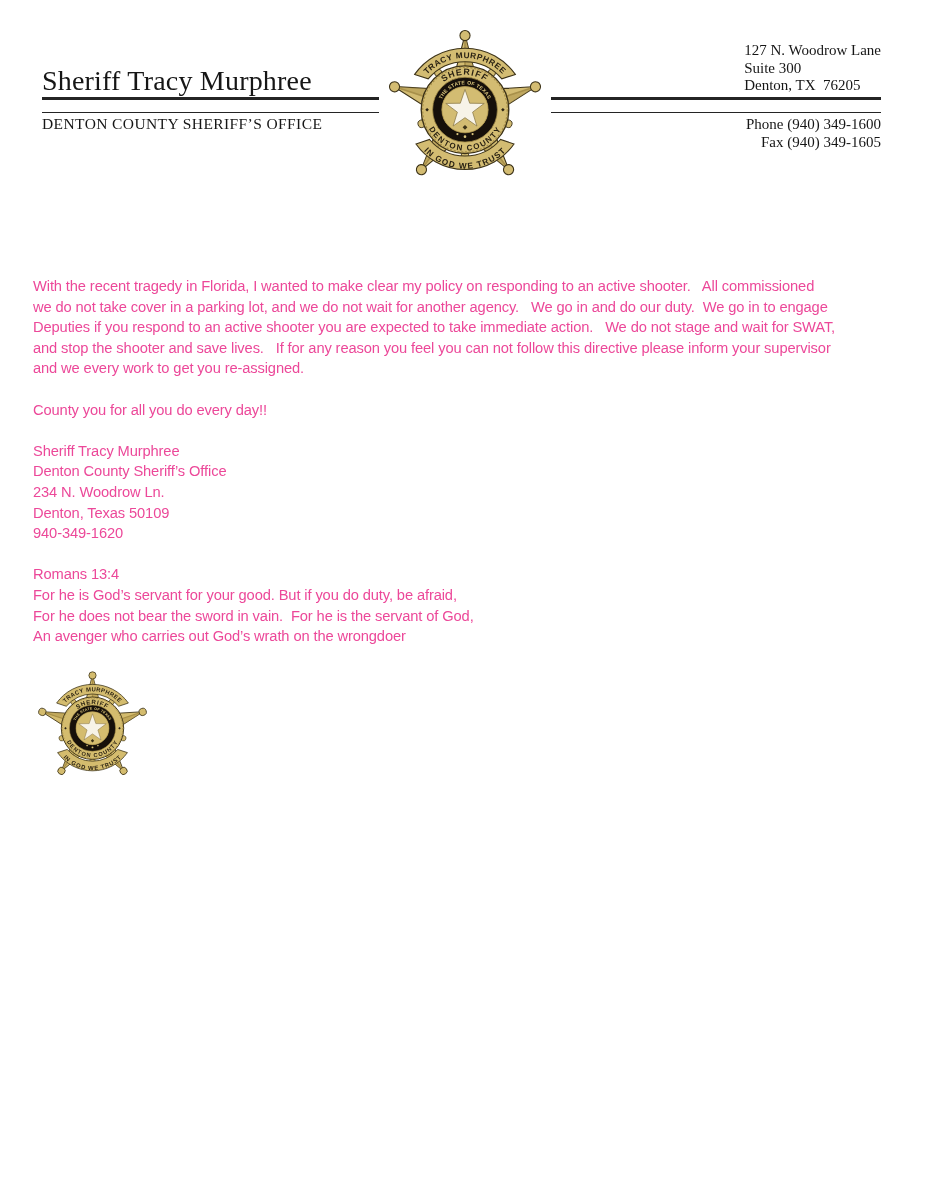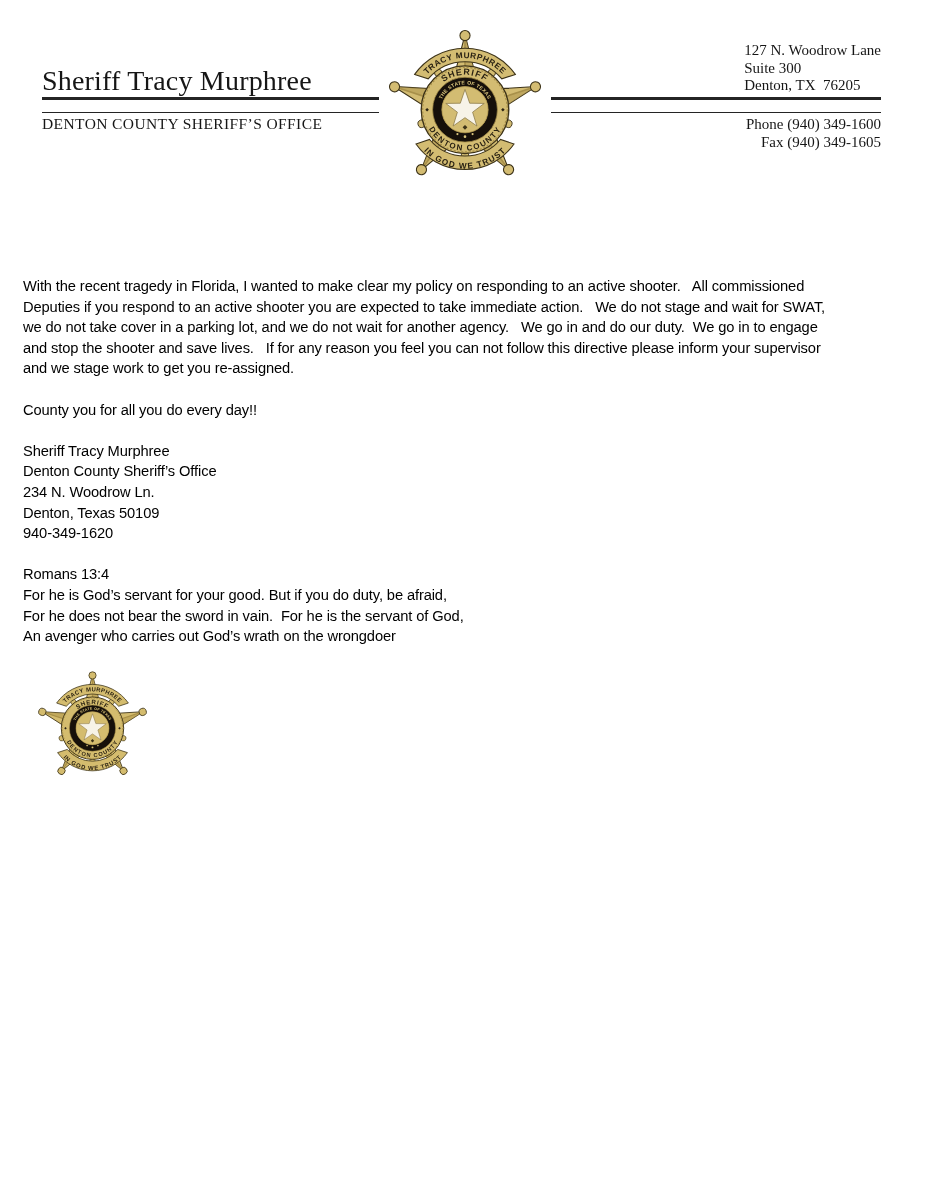--- a/index.html
+++ b/index.html
@@ -31,23 +31,23 @@
   .badge-big{
     position:absolute;left:379px;top:28px;width:172px;height:160px;background:#fff;
   }
   .badge-small{
     position:absolute;left:32px;top:670px;width:121px;height:114px;
     filter:blur(0.3px) saturate(1.05);
   }
   .svg-defs{position:absolute;width:0;height:0;overflow:hidden;}
   
   .letter{
-    position:absolute;left:23px;top:276px;width:856px;
+    position:absolute;left:33px;top:276px;width:856px;
     font-family:"Liberation Sans",sans-serif;font-size:14.7px;line-height:20.6px;
-    color:#000000;letter-spacing:-0.12px;
+    color:#ec4899;letter-spacing:-0.12px;
   }
   .para{margin:0 0 20.6px 0;}
   .para .bl-line{white-space:pre;min-height:20.6px;}
 </style>
 </head>
 <body>
 
 <svg class="svg-defs" aria-hidden="true">
   <defs>
     <path id="p-ban-top" d="M 46.8 59.7 A 65 65 0 0 1 153.2 59.7" fill="none"></path>
@@ -167,24 +167,24 @@
         <div class="bl-line">Fax (940) 349-1605</div>
       </div>
     <svg class="badge-big" viewBox="0 0 200 190" preserveAspectRatio="xMidYMid meet">
       <use href="#badge-sym"></use>
     </svg>
   </div>
 
   <div class="letter">
       <div class="para">
         <div class="bl-line">With the recent tragedy in Florida, I wanted to make clear my policy on responding to an active shooter.   All commissioned</div>
+        <div class="bl-line">we do not take cover in a parking lot, and we do not wait for another agency.   We go in and do our duty.  We go in to engage</div>
         <div class="bl-line">Deputies if you respond to an active shooter you are expected to take immediate action.   We do not stage and wait for SWAT,</div>
-        <div class="bl-line">we do not take cover in a parking lot, and we do not wait for another agency.   We go in and do our duty.  We go in to engage</div>
         <div class="bl-line">and stop the shooter and save lives.   If for any reason you feel you can not follow this directive please inform your supervisor</div>
-        <div class="bl-line">and we stage work to get you re-assigned.</div>
+        <div class="bl-line">and we every work to get you re-assigned.</div>
       </div>
       <div class="para">
         <div class="bl-line">County you for all you do every day!!</div>
       </div>
       <div class="para">
         <div class="bl-line">Sheriff Tracy Murphree</div>
         <div class="bl-line">Denton County Sheriff’s Office</div>
         <div class="bl-line">234 N. Woodrow Ln.</div>
         <div class="bl-line">Denton, Texas 50109</div>
         <div class="bl-line">940-349-1620</div>

